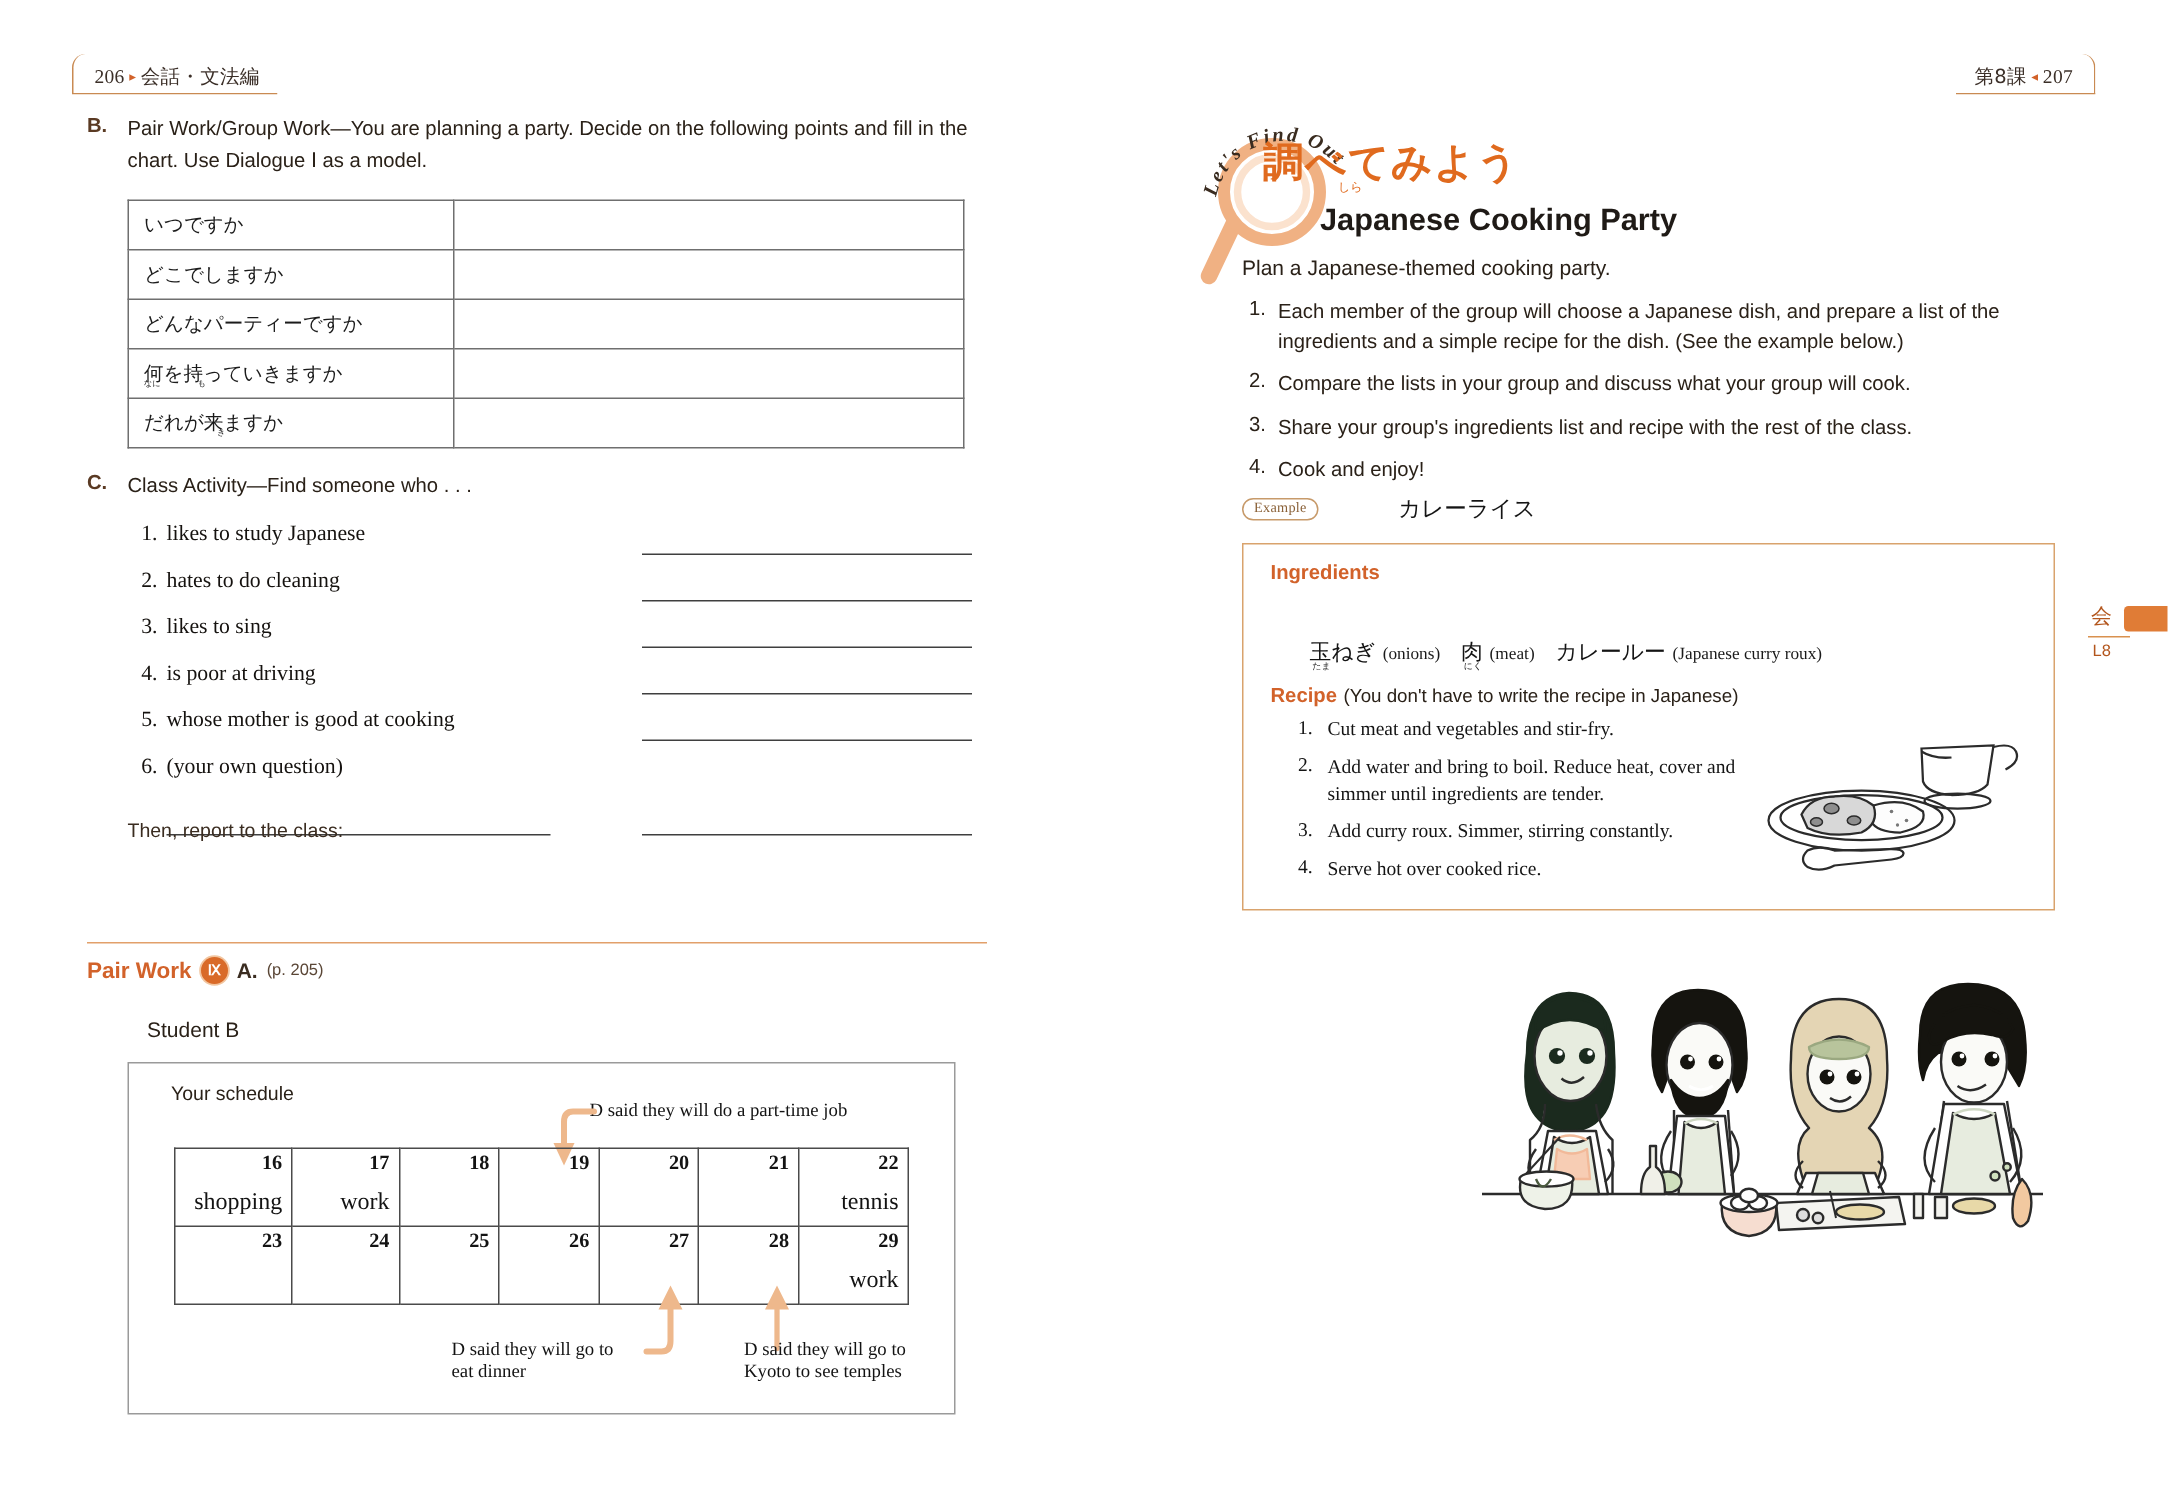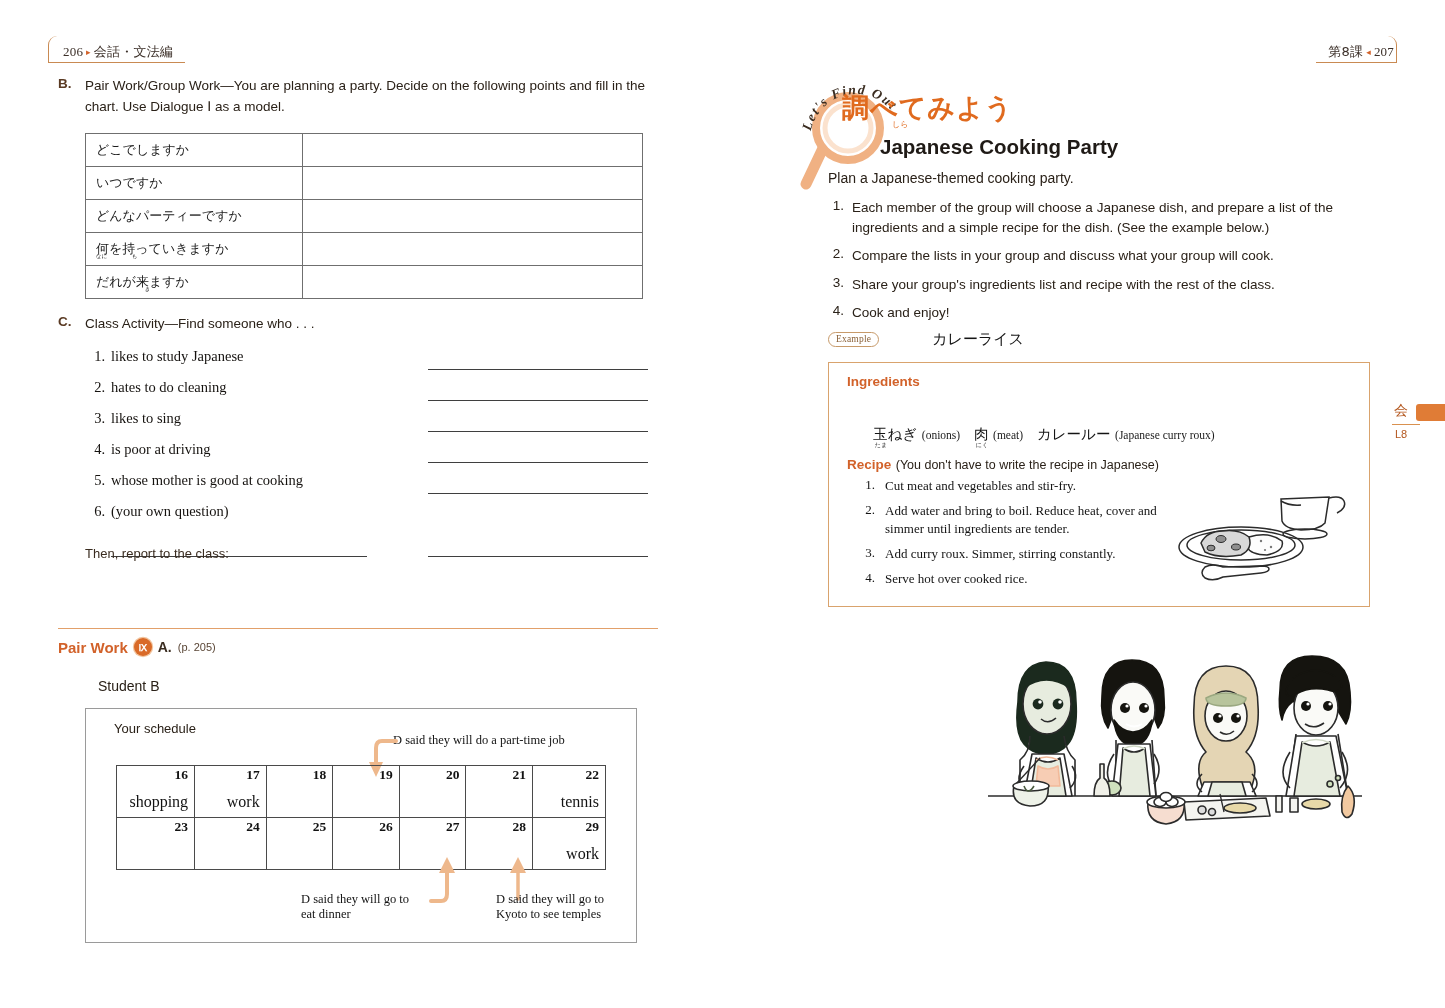--- a/index.html
+++ b/index.html
@@ -35,21 +35,21 @@
   .head-text {
     font-family: "Liberation Serif", serif;
     font-size: 13px; color: #3b2f28; letter-spacing: .2px;
     white-space: nowrap; line-height: 1;
     padding-bottom: 4px;
   }
   .head-arrow { color: #d2622a; font-size: 9px; margin: 0 3px; vertical-align: 1px;}
 
   .head-tab-right {
     position: absolute; right: 48px; top: 36px;
-    height: 26px; padding: 0 2px 0 12px;
+    height: 26px; padding: 0 14px 0 12px;
     border-bottom: 1.4px solid #c98a52;
     border-right: 1.4px solid #c98a52;
     border-top-right-radius: 9px;
     display: flex; align-items: flex-end; justify-content: flex-end;
   }
 
   
   .sec-b {
     position: absolute; left: 58px; top: 76px; width: 600px;
   }
@@ -257,25 +257,25 @@
     </div>
 
     <div class="sec-b">
       <span class="item-letter">B.</span>
       <div class="item-body">Pair Work/Group Work—You are planning a party. Decide on the following points and fill in the chart. Use Dialogue Ⅰ as a model.</div>
     </div>
 
     <table class="party-chart">
       <tbody>
           <tr>
-        <td class="q">どこでしますか</td>
+        <td class="q">いつですか</td>
         <td></td>
       </tr>
       <tr>
-        <td class="q">いつですか</td>
+        <td class="q">どこでしますか</td>
         <td></td>
       </tr>
       <tr>
         <td class="q">どんなパーティーですか</td>
         <td></td>
       </tr>
       <tr>
         <td class="q">
           <span class="furi-wrap"><span>何を持っていきますか</span>
             <span class="furi" style="left:-1px;top:14px;width:13px;">なに</span>

